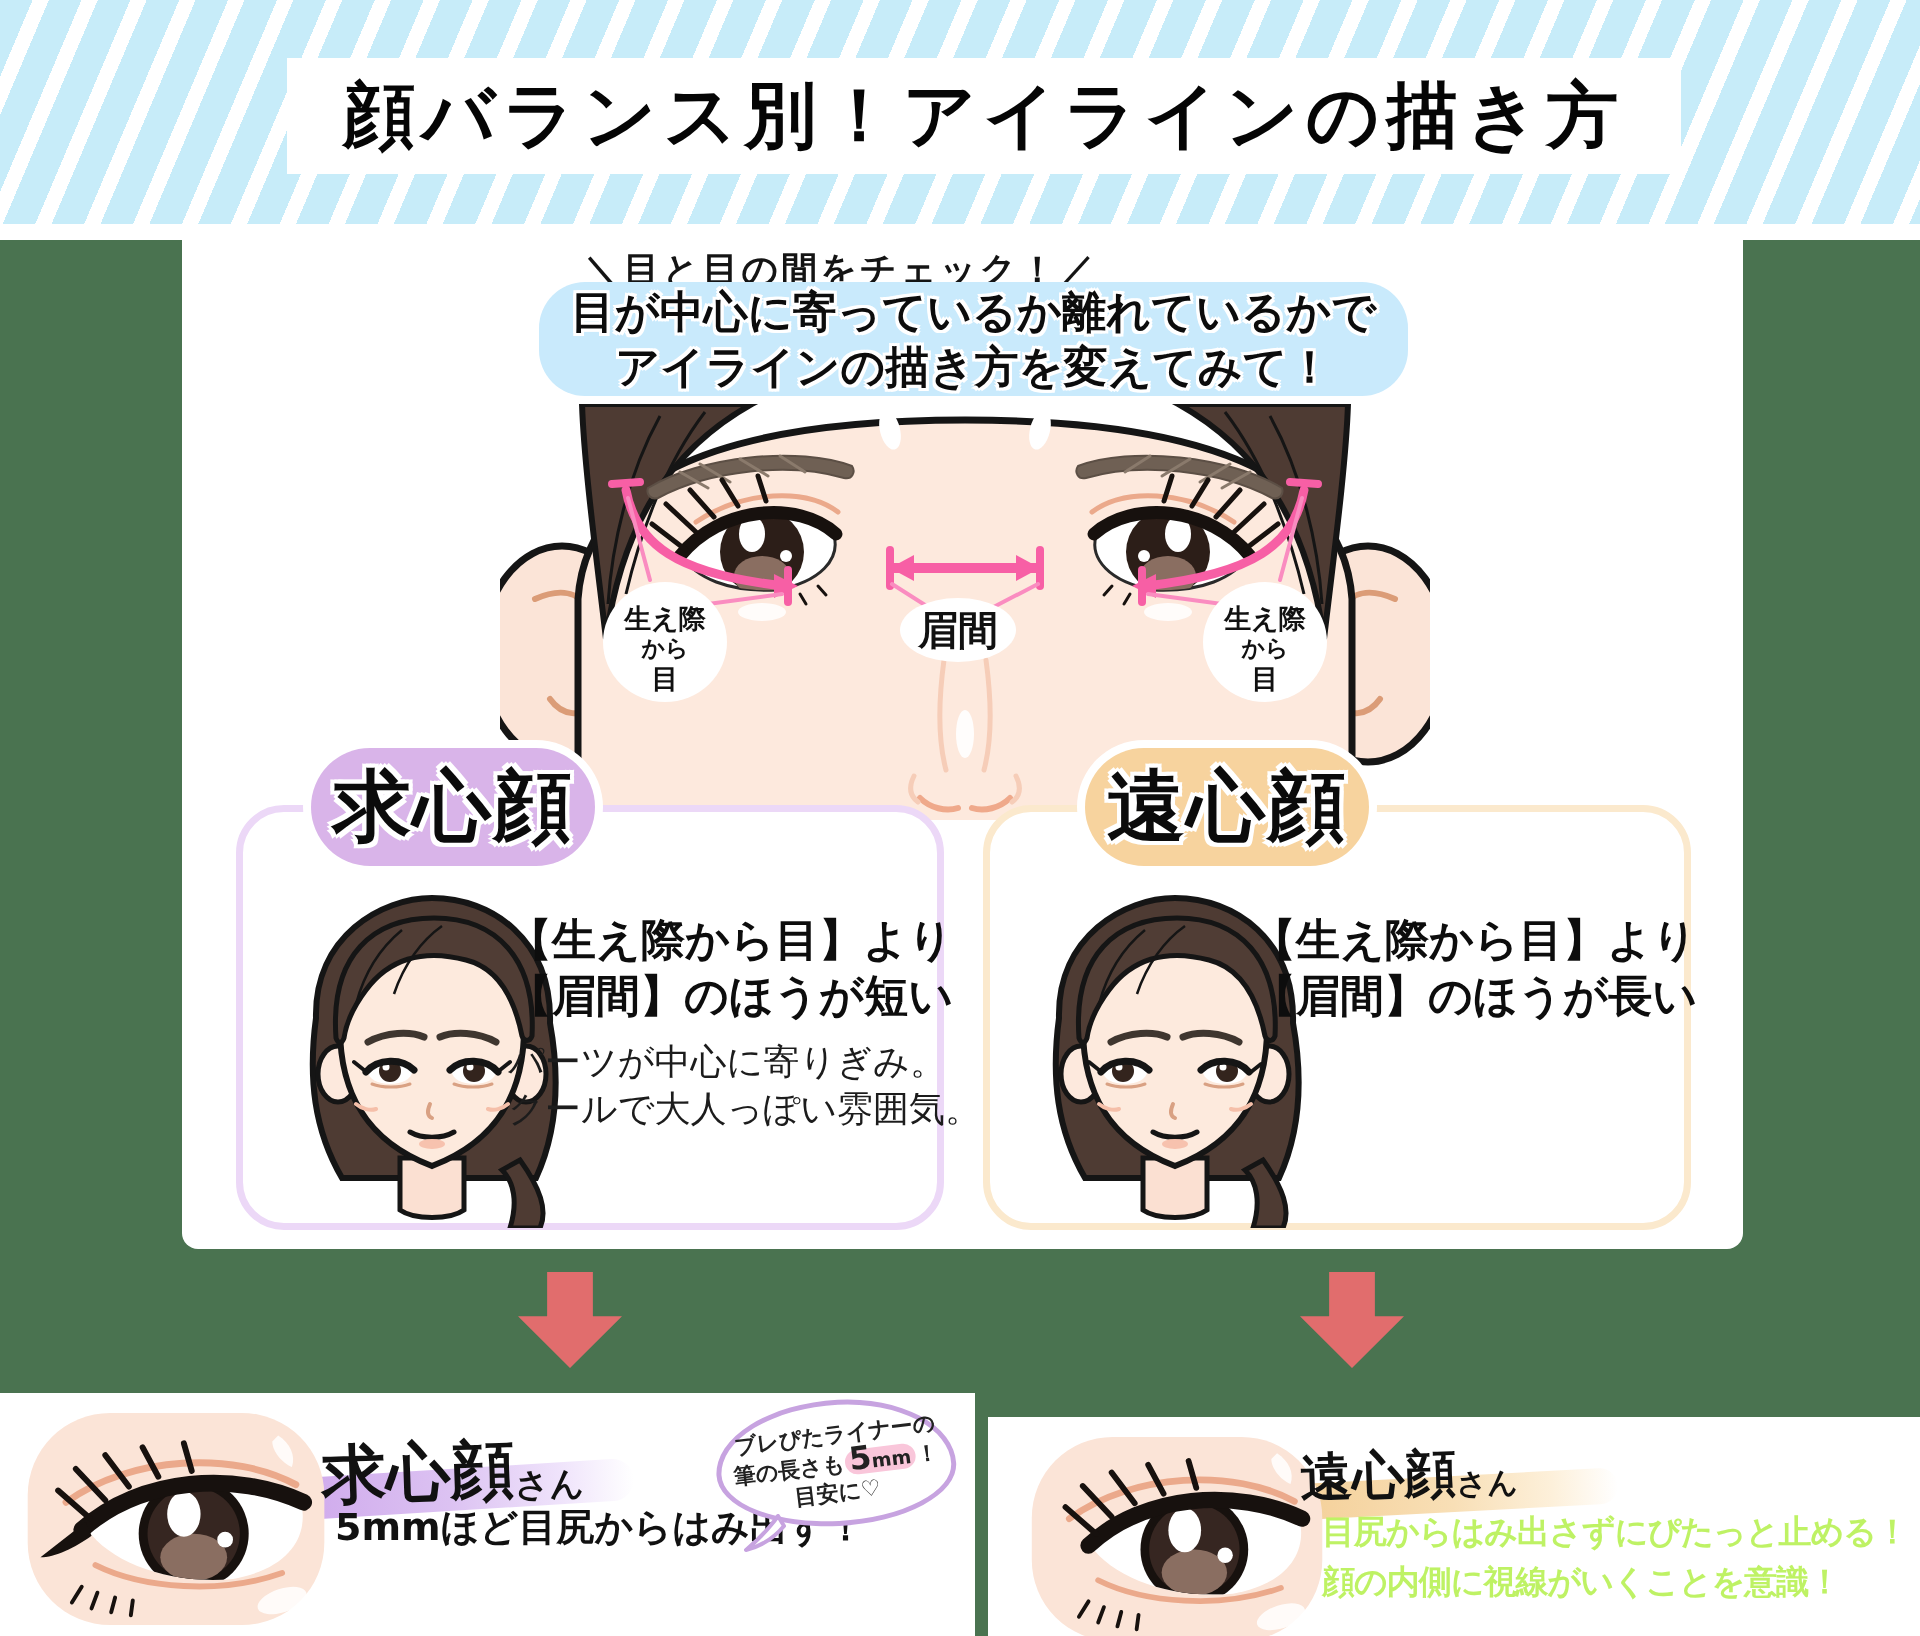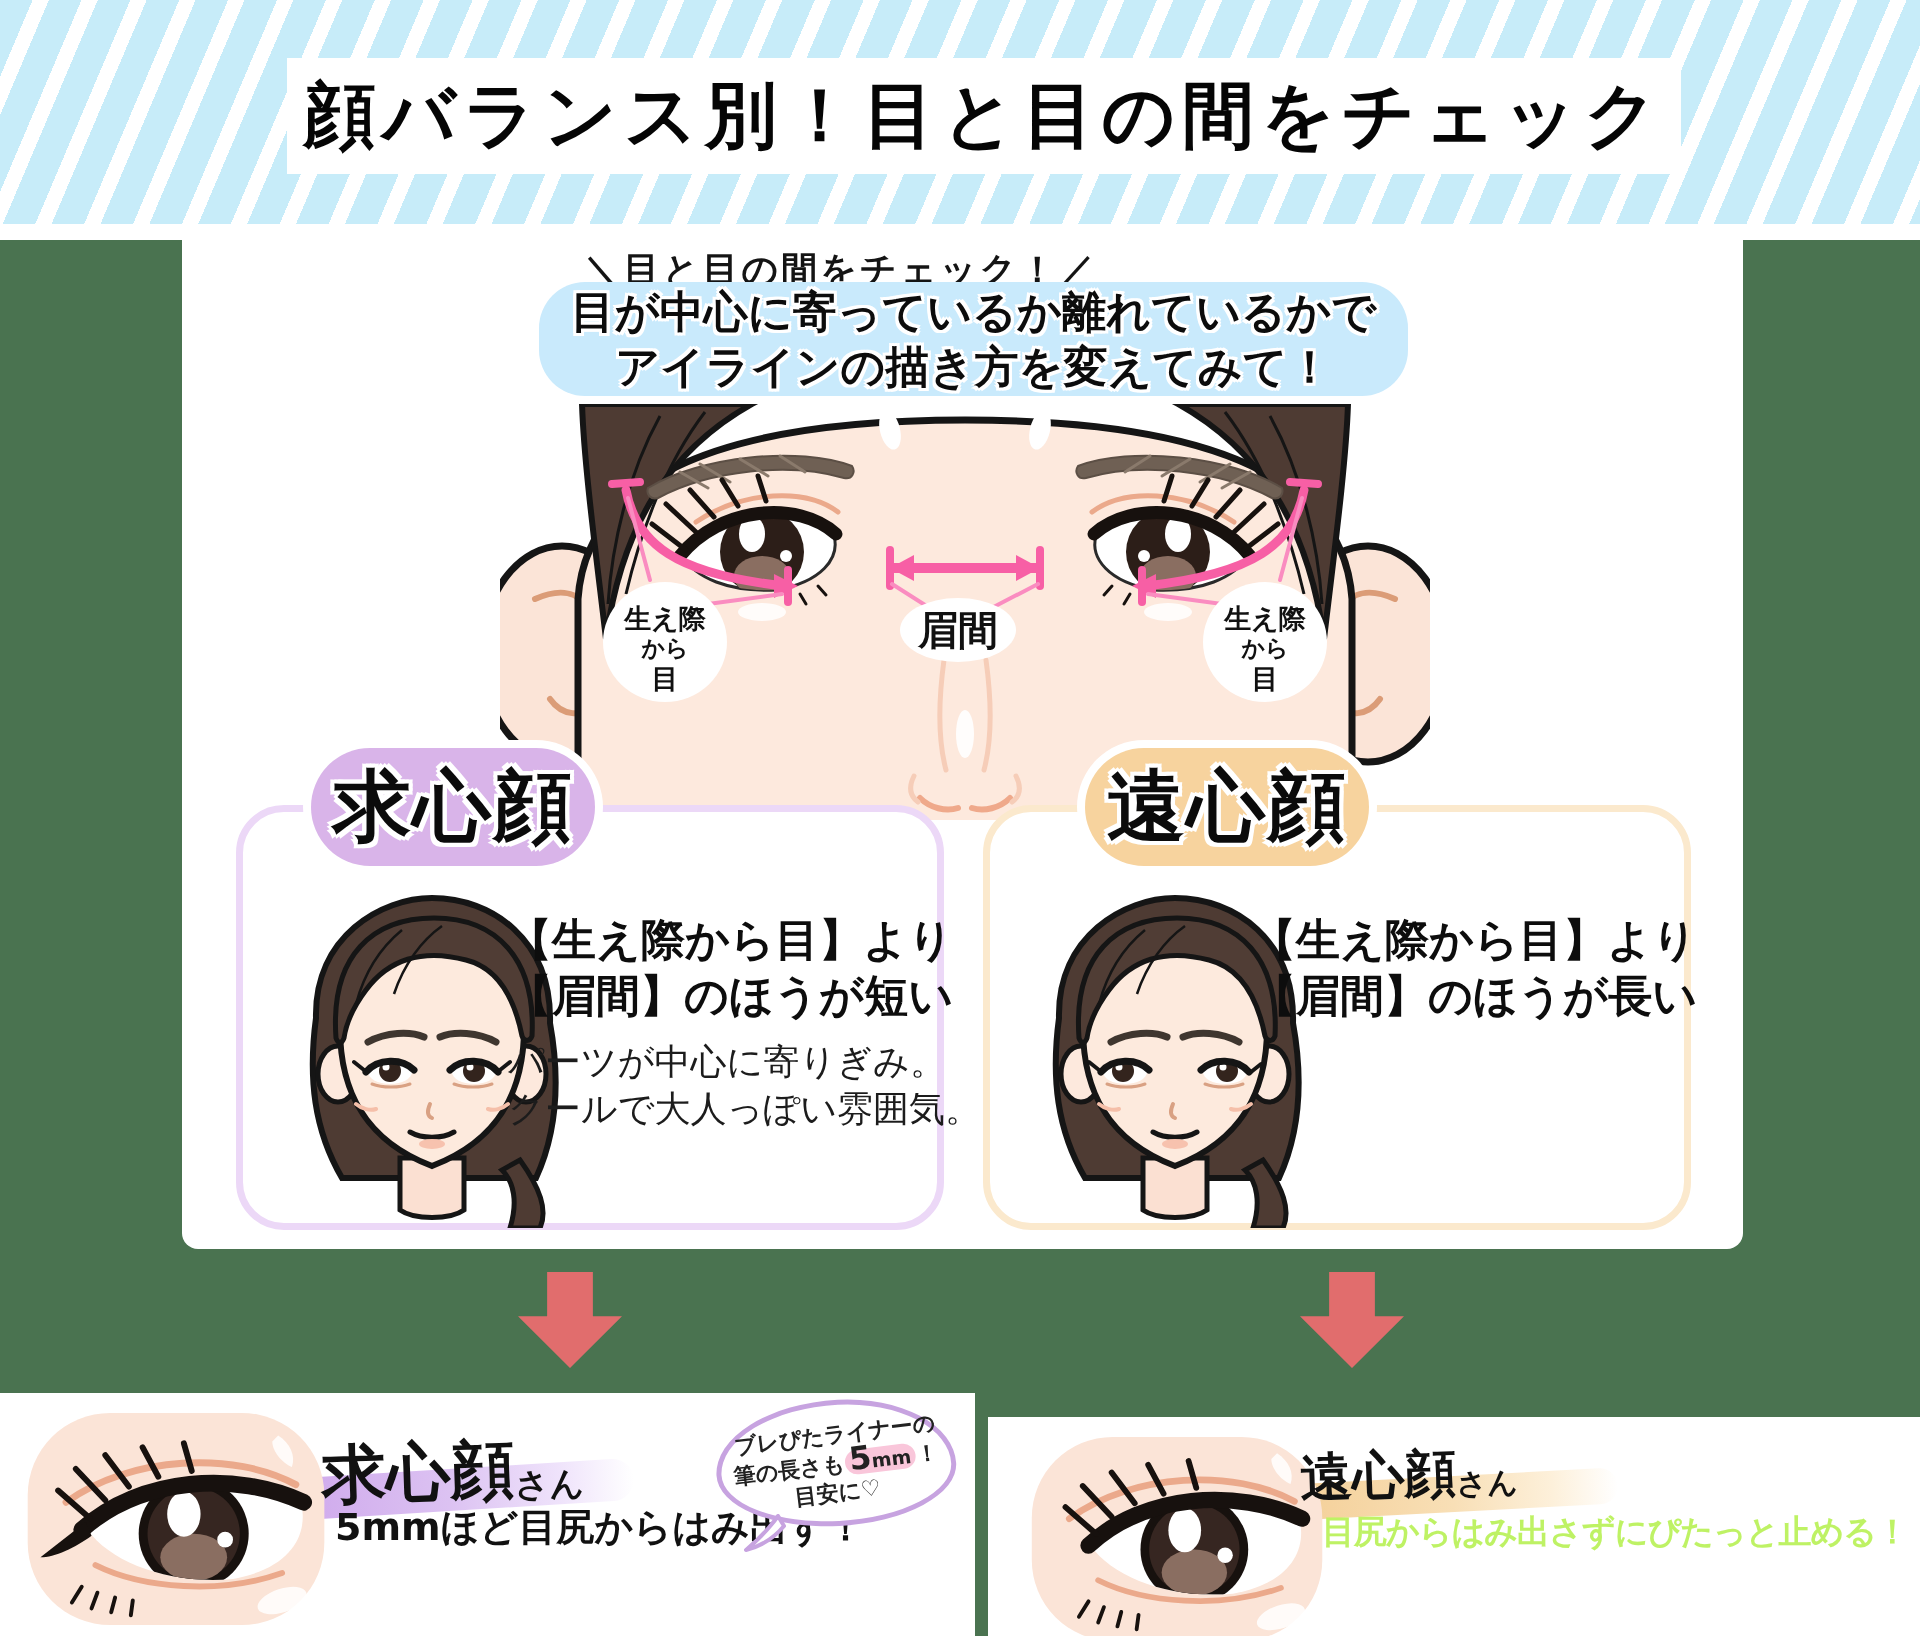--- a/index.html
+++ b/index.html
@@ -70,21 +70,21 @@
 
   svg text{font-family:"DejaVu Sans","Liberation Sans",sans-serif;}
 </style>
 </head>
 <body>
 
 <div id="stage">
 
   <div class="abs banner">
     <div class="abs title-box">
-      <h1 class="page-title" style="margin:0">顔バランス別！目と目の間をチェック</h1>
+      <h1 class="page-title" style="margin:0">顔バランス別！アイラインの描き方</h1>
     </div>
   </div>
   <div class="abs white-strip"></div>
 
   <div class="abs main-card"></div>
 
   <svg class="abs" style="left:500px;top:404px;" width="930" height="416" viewBox="0 0 930 416">
     <defs>
       <clipPath id="scL">
           <path d="M 182,152 C 222,106 296,100 334,132 C 340,154 322,178 276,186 C 228,188 196,174 182,152 Z"></path>
@@ -355,14 +355,15 @@
     <path d="M 70,104 L 38,76 M 86,86 L 56,54 M 110,72 L 86,40 M 140,62 L 124,32 M 174,56 L 166,28" stroke="#17110e" stroke-width="6" stroke-linecap="round"></path>
     <path d="M 72,152 C 120,176 200,182 262,160" stroke="#eba98b" stroke-width="6" fill="none" stroke-linecap="round"></path>
     <path d="M 62,174 L 52,190 M 78,180 L 72,196 M 96,185 L 92,200 M 114,188 L 112,203" stroke="#17110e" stroke-width="4" stroke-linecap="round"></path>
   </svg>
   <div class="abs tip-title" style="left:1300px;top:1440px;">
     <span class="tip-name-r">遠心顔</span>
     <span class="tip-suffix-r">さん</span>
   </div>
   <div class="abs swoosh swoosh-orange"></div>
   <div class="abs tip-line-r" style="left:1322px;top:1510px;">目尻からはみ出さずにぴたっと止める！</div>
+  <div class="abs tip-line-r" style="left:1322px;top:1560px;">顔の内側に視線がいくことを意識！</div>
 
 </div>
 
 </body></html>

